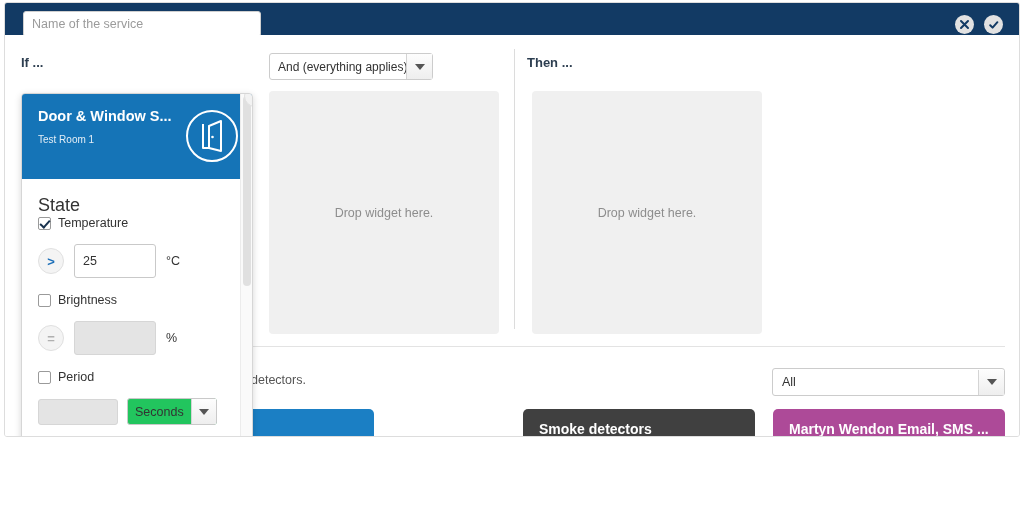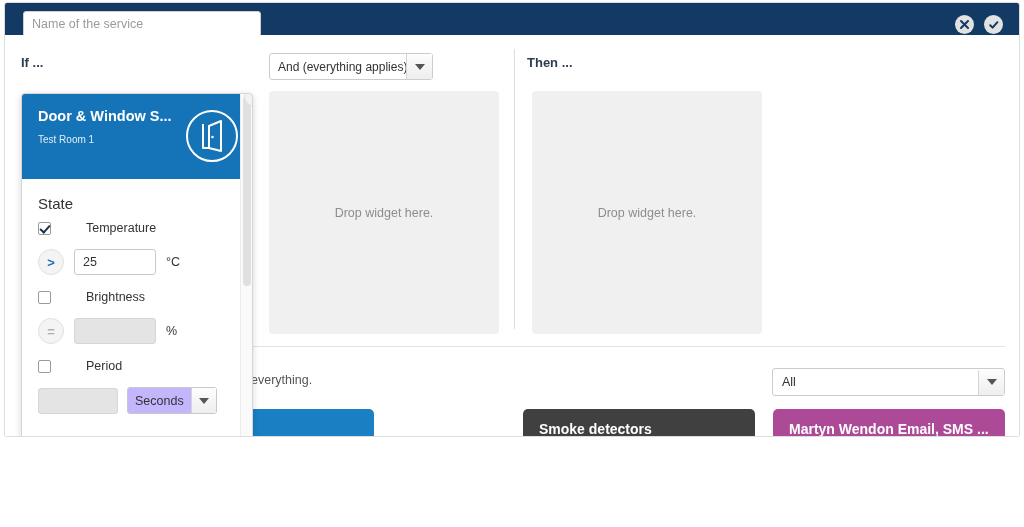--- a/index.html
+++ b/index.html
@@ -254,23 +254,22 @@
     z-index: 40;
   }
 
   .panel-body {
     position: relative;
     padding: 16px 16px 0 16px;
     height: 343px;
   }
 
   .field-label {
-    font-size: 15px;
-    color: #333;
-    margin-bottom: 9px;
+    font-size: 18px;
+    color: #333;
   }
 
   .state-select {
     width: 198px; height: 27px;
     border: 1px solid #c9c9c9;
     border-radius: 3px;
     background: #ffffff;
     display: flex;
     align-items: center;
     margin-bottom: 17px;
@@ -300,21 +299,21 @@
   .checkbox.checked { background: #ffffff; }
   .checkbox.checked::after {
     content: "";
     position: absolute;
     left: 3px; top: 0px;
     width: 4px; height: 8px;
     border: solid #18324e;
     border-width: 0 2px 2px 0;
     transform: rotate(42deg);
   }
-  .check-label { font-size: 12.5px; color: #333; margin-left: 28px; }
+  .check-label { font-size: 12.5px; color: #333; }
 
   .op-row {
     display: flex;
     align-items: center;
     gap: 10px;
     margin-bottom: 15px;
   }
   .op-btn {
     width: 26px; height: 26px;
     border-radius: 50%;
@@ -331,21 +330,21 @@
   }
   .op-btn.disabled { color: #b0b0b0; }
   .num-input {
     width: 82px; height: 26px;
     border: 1px solid #c9c9c9;
     border-radius: 3px;
     background: #ffffff;
     font-family: "Liberation Sans", sans-serif;
     font-size: 12.5px;
     color: #333;
-    padding: 4px 8px;
+    padding: 16px 8px;
     outline: none;
   }
   .num-input.disabled {
     background: #e4e4e4;
     border-color: #d6d6d6;
   }
   .unit { font-size: 12.5px; color: #333; }
 
   .period-row {
     display: flex;
@@ -357,21 +356,21 @@
     width: 80px; height: 26px;
     border: 1px solid #d6d6d6;
     border-radius: 3px;
     background: #e4e4e4;
     outline: none;
   }
   .unit-select {
     width: 90px; height: 27px;
     border: 1px solid #c9c9c9;
     border-radius: 3px;
-    background: #c4b5fd;
+    background: #22c55e;
     display: flex;
     align-items: center;
   }
   .unit-select .sel-text {
     flex: 1;
     padding: 0 7px;
     font-size: 12.5px;
     color: #333;
   }
 
@@ -456,21 +455,21 @@
       <div class="dropzone if-zone">
         <span>Drop widget here.</span>
       </div>
 
       <div class="dropzone then-zone">
         <span>Drop widget here.</span>
       </div>
 
       <div class="hseparator"></div>
 
-      <div class="dashboard-text">everything.</div>
+      <div class="dashboard-text">detectors.</div>
 
       <div class="filter-select">
         <div class="sel-text">All</div>
         <div class="sel-arrow">
           <div class="caret-down"></div>
         </div>
       </div>
 
       <div class="tiles">
         <div class="tile tile-0" id="tile0" style="background: rgb(27, 127, 196);">

